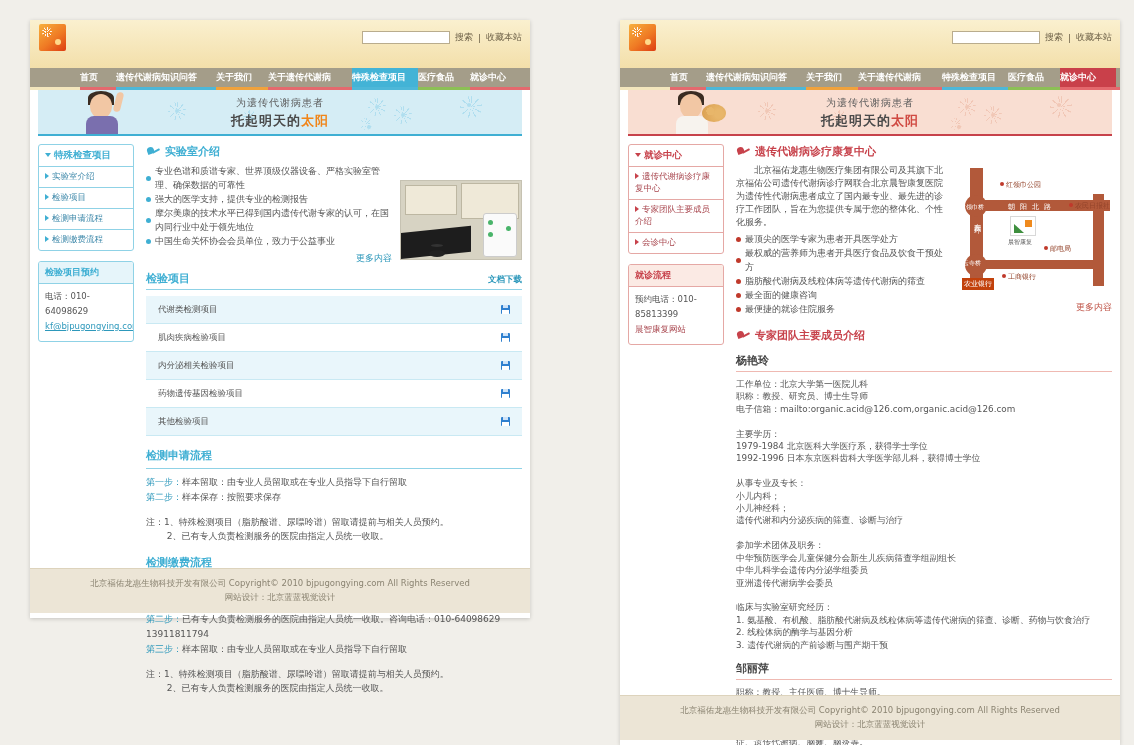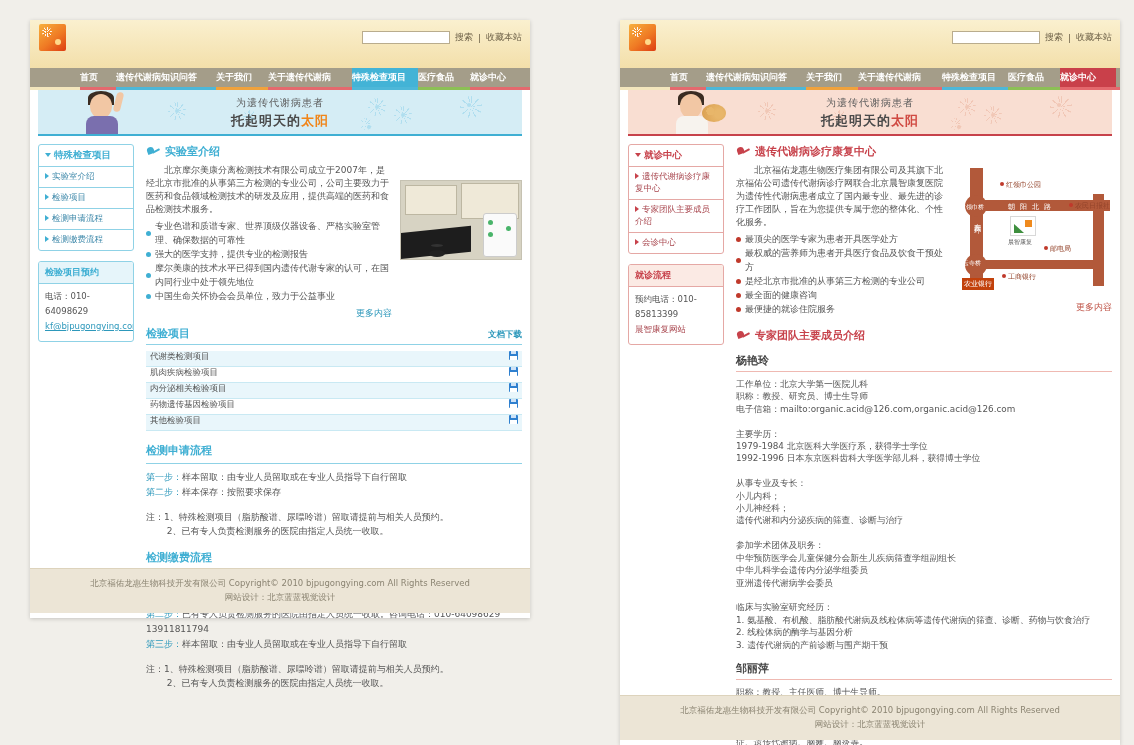--- a/index.html
+++ b/index.html
@@ -87,21 +87,21 @@
   .labphoto { position:absolute; right:0; top:16px; width:122px; height:80px; background:#d7d3c3; overflow:hidden; border:1px solid #c6c2b2; }
   .cab { position:absolute; background:#efe9d8; border:1px solid #bdb7a2; } 
   .cab1{left:4px;top:4px;width:52px;height:30px;} .cab2{left:60px;top:2px;width:58px;height:36px;}
   .counter { position:absolute; left:0; bottom:0; width:70px; height:26px; background:#1d1d1d; transform:skewY(-6deg); transform-origin:left bottom; }
   .machine { position:absolute; right:4px; bottom:2px; width:34px; height:44px; background:#fafafa; border:1px solid #ccc; border-radius:3px; }
   .machine:before { content:""; position:absolute; left:4px; top:6px; width:5px; height:5px; border-radius:50%; background:#49b46a; box-shadow:0 12px 0 #49b46a, 18px 6px 0 #49b46a; }
   .stool { position:absolute; left:28px; bottom:2px; width:16px; height:7px; border-radius:50%; background:#222; box-shadow:0 -8px 0 -2px #333; }
 
   .tbl-head { display:flex; justify-content:space-between; align-items:flex-end; }
   .tbl-head .dl { font-size:8.5px; color:var(--acc-dark); font-weight:bold; }
-  .row { display:flex; justify-content:space-between; align-items:flex-start; height:16px; padding:0 4px; font-size:8.5px; color:#555; border-bottom:1px solid var(--rowbd); cursor:pointer; }
+  .row { display:flex; justify-content:space-between; align-items:center; height:28px; padding:0 12px; font-size:8.5px; color:#555; border-bottom:1px solid var(--rowbd); cursor:pointer; }
   .row:nth-child(odd) { background:var(--rowbg); }
   .floppy { width:9px; height:9px; background:#2f80cf; position:relative; border-radius:1px; }
   .floppy:before { content:""; position:absolute; left:2px; top:0; width:5px; height:3px; background:#cfe3f7; }
   .floppy:after { content:""; position:absolute; left:1px; bottom:0; width:7px; height:4px; background:#fff; }
 
   .step { font-size:9px; line-height:15px; color:#555; }
   .step b { color:var(--acc-dark); font-weight:normal; }
   .notes { font-size:9px; color:#555; line-height:14px; margin-top:10px; white-space:pre-line; }
   .gap { height:12px; }
 
@@ -213,21 +213,20 @@
       </div>
       <div style="position:relative; min-height:100px;">
         <div class="labphoto">
           <div class="cab cab1"></div>
             <div class="cab cab2"></div>
             <div class="counter"></div>
             <div class="machine"></div>
             <div class="stool"></div>
         </div>
         <div style="margin-right:130px;">
-          <div class="para">北京摩尔美康分离检测技术有限公司成立于2007年，是经北京市批准的从事第三方检测的专业公司，公司主要致力于医药和食品领域检测技术的研发及应用，提供高端的医药和食品检测技术服务。</div>
           <div class="blt">
               <span class="dot"></span>
               <span>专业色谱和质谱专家、世界顶级仪器设备、严格实验室管理、确保数据的可靠性</span>
             </div>
           <div class="blt">
               <span class="dot"></span>
               <span>强大的医学支持，提供专业的检测报告</span>
             </div>
           <div class="blt">
               <span class="dot"></span>
@@ -390,21 +389,21 @@
           <div class="blt">
               <span class="dot"></span>
               <span>最顶尖的医学专家为患者开具医学处方</span>
             </div>
           <div class="blt">
               <span class="dot"></span>
               <span>最权威的营养师为患者开具医疗食品及饮食干预处方</span>
             </div>
           <div class="blt">
               <span class="dot"></span>
-              <span>是经北京市批准的从事第三方检测的专业公司</span>
+              <span>脂肪酸代谢病及线粒体病等遗传代谢病的筛查</span>
             </div>
           <div class="blt">
               <span class="dot"></span>
               <span>最全面的健康咨询</span>
             </div>
           <div class="blt">
               <span class="dot"></span>
               <span>最便捷的就诊住院服务</span>
             </div>
         </div>

